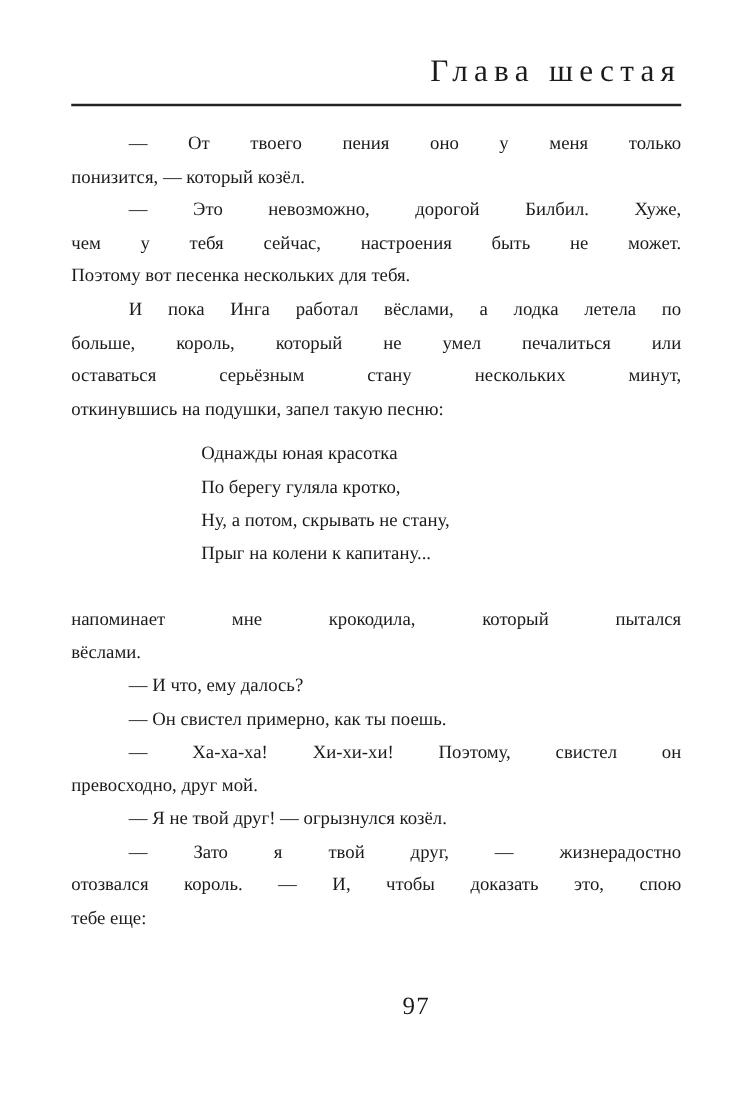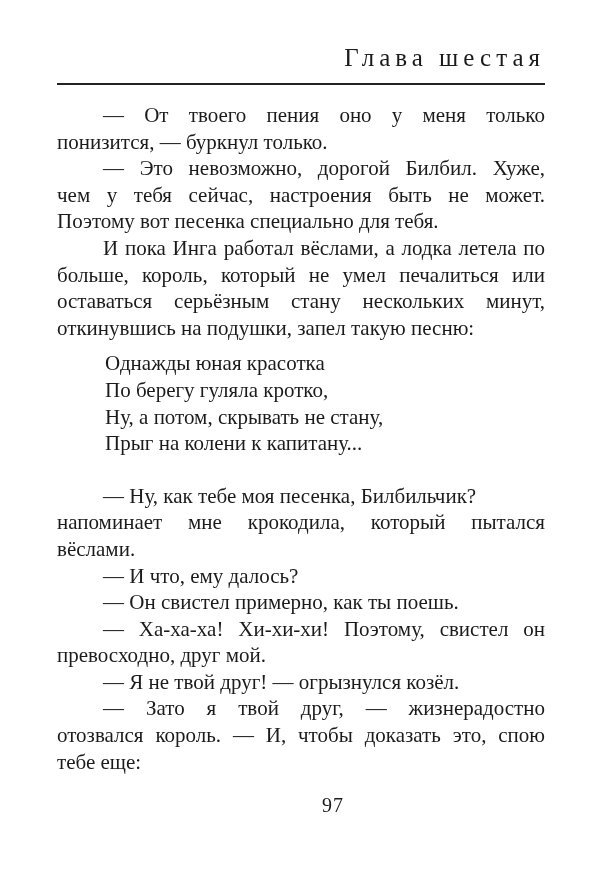--- a/index.html
+++ b/index.html
@@ -20,28 +20,28 @@
     letter-spacing: 5px;
     white-space: nowrap;
   }
   .rule {
     height: 0;
     border-bottom: 2px solid #222222;
     margin-top: 11px;
   }
   .body-text {
     margin-top: 17px;
-    font-size: 21px;
+    font-size: 15px;
     line-height: 26.6px;
   }
   p.para { margin: 0; }
   .line { display: block; }
   .jl { text-align: justify; text-align-last: justify; }
   .first { padding-left: 46px; }
-  .poem { margin: 9px 0 26px 48px; }
+  .poem { margin: 9px 0 26px 104px; }
   .page-number {
     position: absolute;
     top: 794px;
     left: 0;
     width: 100%;
     text-align: center;
     font-size: 20px;
     letter-spacing: 1px;
     padding-left: 33px;
   }
@@ -53,46 +53,43 @@
   <div class="content">
 
     <div class="chapter-heading">Глава шестая</div>
 
     <div class="rule"></div>
 
     <div class="body-text">
 
       <p class="para">
         <span class="line jl first">— От твоего пения оно у меня только</span>
-        <span class="line">понизится, — буркнул только.</span>
+        <span class="line">понизится, — который козёл.</span>
       </p>
 
       <p class="para">
         <span class="line jl first">— Это невозможно, дорогой Билбил. Хуже,</span>
         <span class="line jl">чем у тебя сейчас, настроения быть не может.</span>
-        <span class="line">Поэтому вот песенка специально для тебя.</span>
+        <span class="line">Поэтому вот песенка нескольких для тебя.</span>
       </p>
 
       <p class="para">
         <span class="line jl first">И пока Инга работал вёслами, а лодка летела по</span>
         <span class="line jl">больше, король, который не умел печалиться или</span>
         <span class="line jl">оставаться серьёзным стану нескольких минут,</span>
         <span class="line">откинувшись на подушки, запел такую песню:</span>
       </p>
 
       <div class="poem">
         <span class="line">Однажды юная красотка</span>
         <span class="line">По берегу гуляла кротко,</span>
         <span class="line">Ну, а потом, скрывать не стану,</span>
         <span class="line">Прыг на колени к капитану...</span>
       </div>
 
-      <p class="para">
-        <span class="line first">— Ну, как тебе моя песенка, Билбильчик?</span>
-      </p>
 
       <p class="para">
         <span class="line jl">напоминает мне крокодила, который пытался</span>
         <span class="line">вёслами.</span>
       </p>
 
       <p class="para">
         <span class="line first">— И что, ему далось?</span>
       </p>
 

